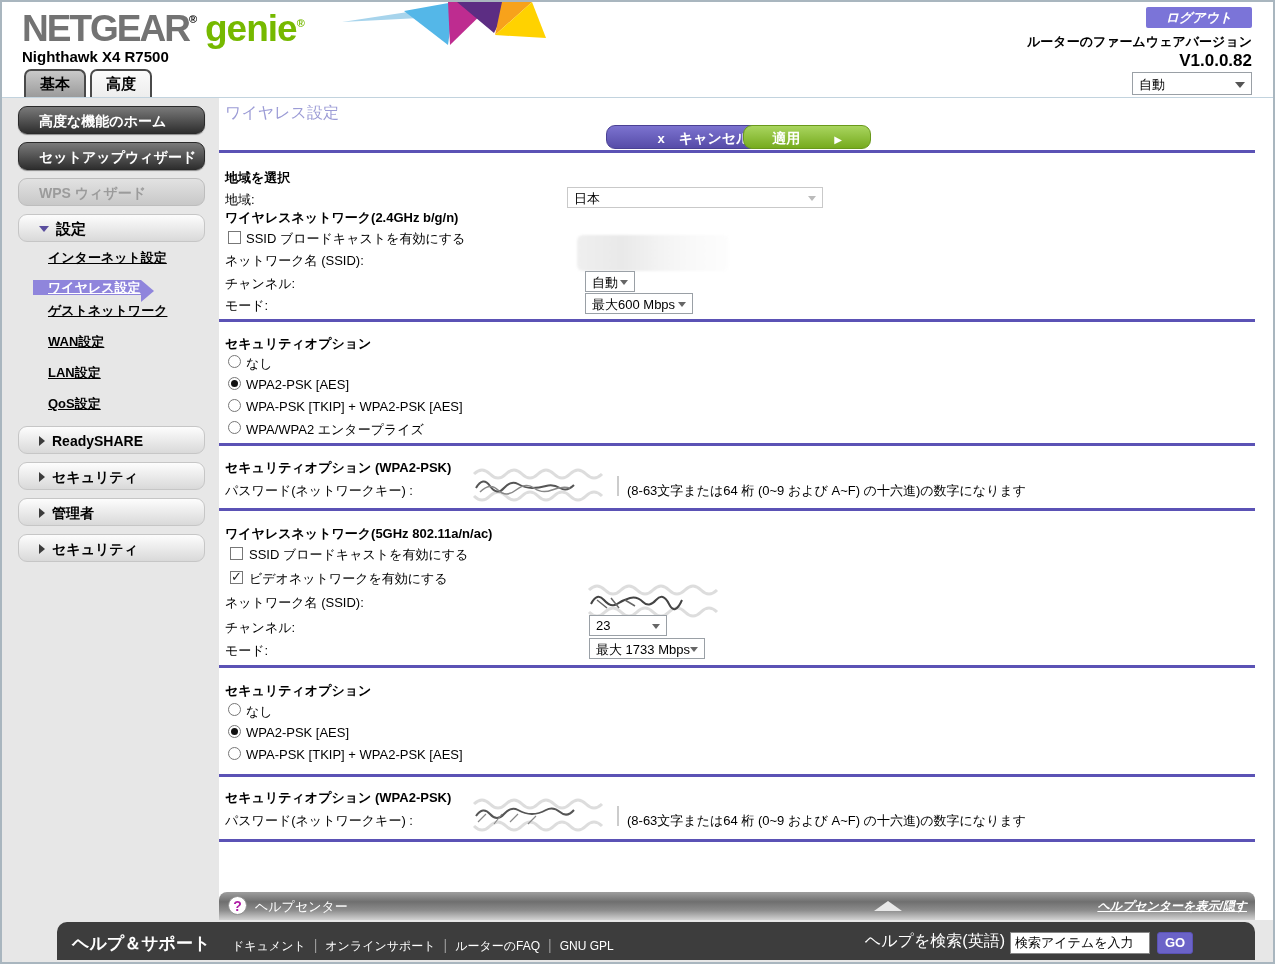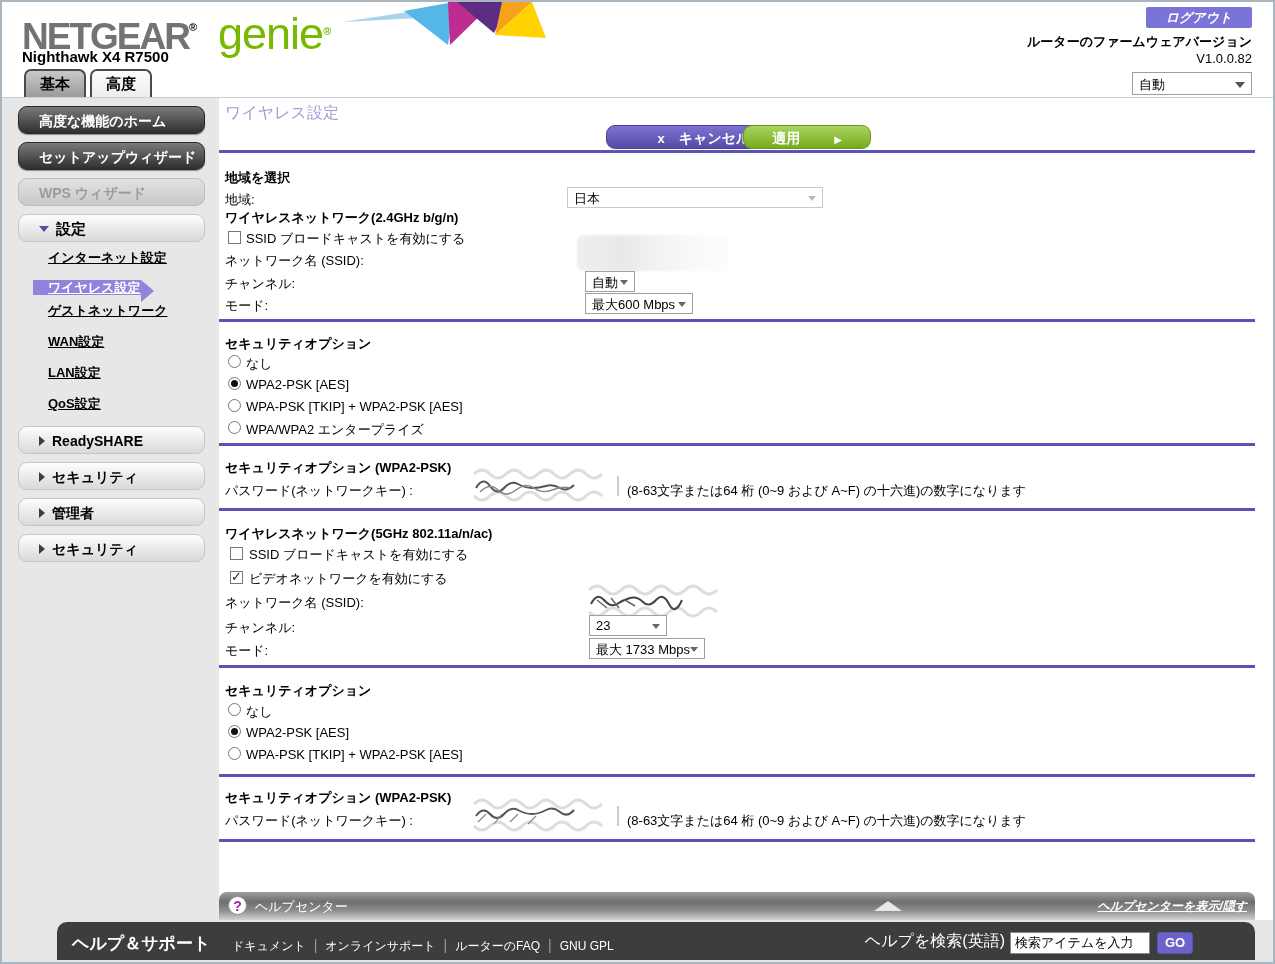--- a/index.html
+++ b/index.html
@@ -12,29 +12,29 @@
     overflow:hidden;
   }
   .page { position:relative; width:1271px; height:960px; }
 
   
   .header { position:absolute; top:0; left:0; right:0; height:95px; background:#fff; }
   .brand-row { position:absolute; top:6px; left:20px; white-space:nowrap; }
   .brand-netgear { font-size:37px; font-weight:bold; color:#737373; letter-spacing:-2px; }
   .brand-reg { font-size:11px; font-weight:bold; vertical-align:18px; }
   .brand-reg.g { color:#76B900; vertical-align:14px;}
-  .brand-genie { font-size:45px; font-weight:normal; color:#76B900; letter-spacing:-1px; margin-left:21px;}
+  .brand-genie { font-size:37px; font-weight:bold; color:#76B900; letter-spacing:-1px; margin-left:8px;}
   .logo-tris { position:absolute; top:0; left:340px; width:225px; height:52px; }
   .model { position:absolute; top:46px; left:20px; font-size:15px; font-weight:bold; color:#000; }
 
   .logout-btn { position:absolute; top:5px; right:21px; width:106px; height:21px;
     background:#7B74D8; color:#fff; font-size:13px; font-weight:bold; text-align:center;
     line-height:21px; border-radius:2px; cursor:pointer;font-style:italic; }
   .fw-label { position:absolute; top:31px; right:21px; font-size:13px; font-weight:bold; color:#000; }
-  .fw-ver { position:absolute; top:49px; right:21px; font-size:13px; font-weight:normal; color:#000; }
+  .fw-ver { position:absolute; top:49px; right:21px; font-size:17px; font-weight:bold; color:#000; }
 
   .lang-select { position:absolute; top:70px; right:21px; width:120px; height:23px;
     background:#fff; border:1px solid #9AA0A6; font-size:13px; color:#000;
     padding:3px 6px; cursor:pointer; }
   .chev { position:absolute; right:6px; top:9px; width:0; height:0;
     border-left:5px solid transparent; border-right:5px solid transparent; border-top:6px solid #555; }
 
   
   .tabs { position:absolute; bottom:0; left:22px; }
   .tab { display:inline-block; width:62px; height:28px; text-align:center; line-height:26px;

